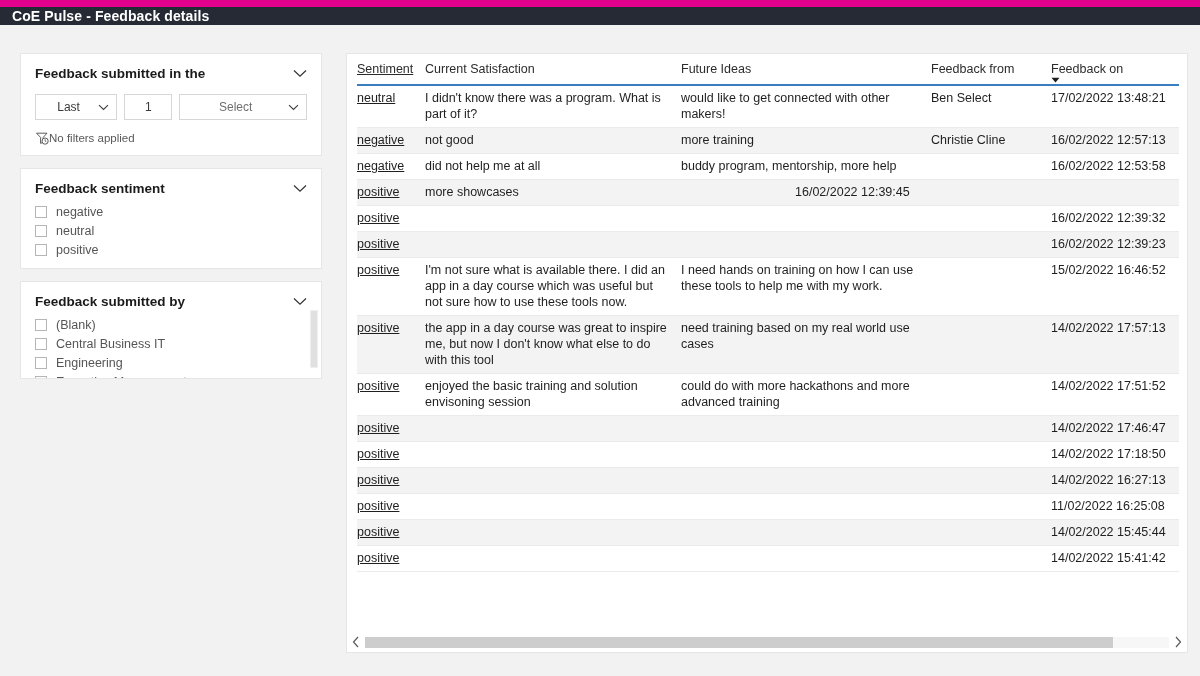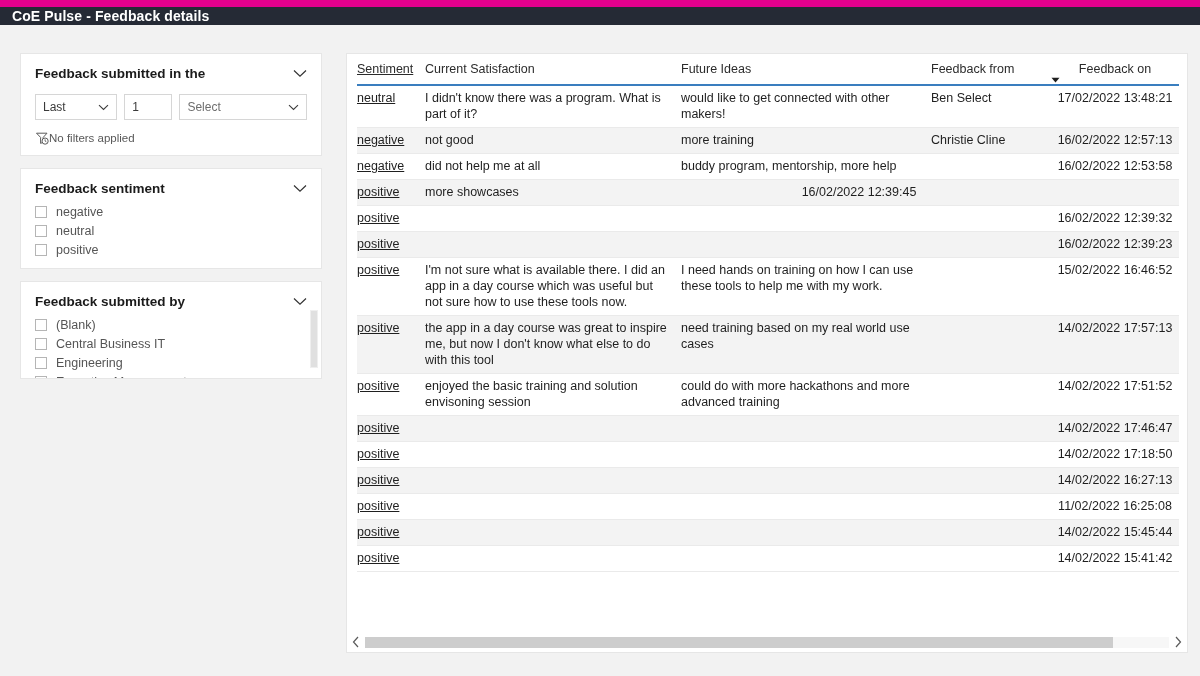--- a/index.html
+++ b/index.html
@@ -114,21 +114,21 @@
 
   .card-scroll {
     position: absolute;
     right: 3px; top: 28px;
     width: 8px; height: 58px;
     background: #e0e0e0;
     border: 1px solid #efefef;
   }
 
   
-  #card-period { height: 103px; }
+  #card-period { height: 103px; text-align: center; }
   #card-sentiment { height: 101px; }
   #card-submitted-by { height: 98px; overflow: hidden; }
 
   
   .table-panel {
     position: absolute;
     left: 346px; top: 53px;
     width: 842px; height: 600px;
     background: #ffffff;
     border: 1px solid #e6e6e6;
@@ -174,21 +174,21 @@
     color: #1f1f1f;
     line-height: 16px;
     padding-right: 10px;
     word-wrap: break-word;
   }
   
   .c-sent { width: 68px; flex: 0 0 68px; text-decoration: underline; }
   .c-cur  { width: 256px; flex: 0 0 256px; }
   .c-fut  { width: 250px; flex: 0 0 250px; }
   .c-from { width: 120px; flex: 0 0 120px; }
-  .c-on   { width: 128px; flex: 0 0 128px; padding-right: 0; text-align: center; }
+  .c-on   { width: 128px; flex: 0 0 128px; padding-right: 0; }
 
   
   .hscroll {
     position: absolute;
     left: 0; bottom: 0;
     width: 840px; height: 20px;
     background: #ffffff;
     display: flex; align-items: center;
   }
   .hs-arrow {

